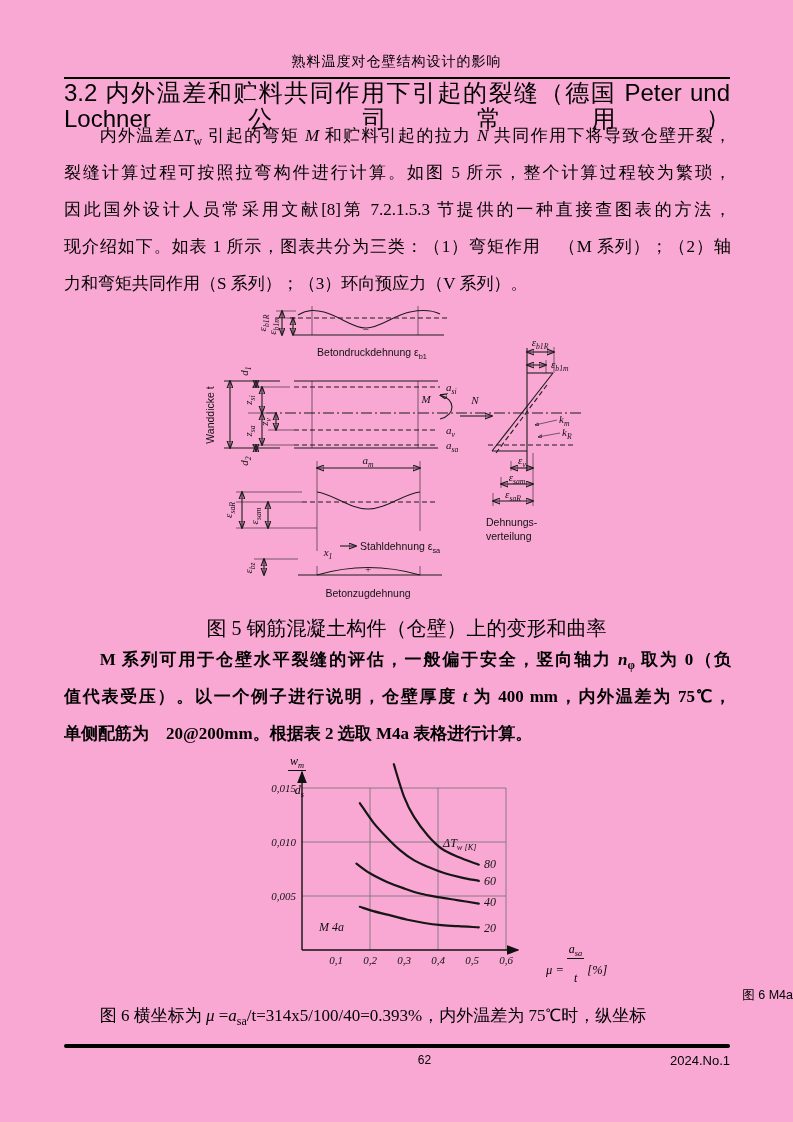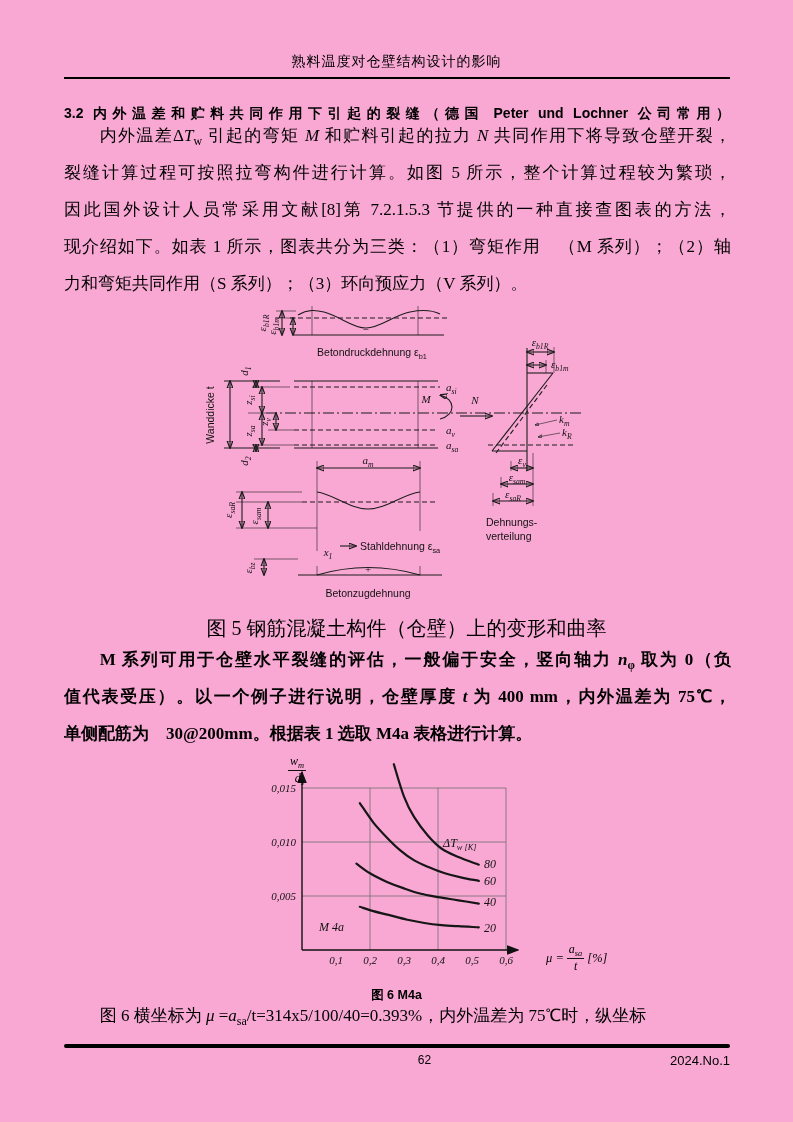--- a/index.html
+++ b/index.html
@@ -1,32 +1,32 @@
 <!DOCTYPE html>
 <html><head>
 <meta charset="utf-8">
 <style>
   html,body{margin:0;padding:0;background:#e8e8e8;}
   .page{position:relative;width:793px;height:1122px;background:#f9a8d4;margin:0 auto;overflow:hidden;
         font-family:"Liberation Serif",serif;color:#000;}
   .running-title{position:absolute;top:53px;left:0;width:100%;text-align:center;
         font-size:14px;letter-spacing:1px;}
   .head-rule{position:absolute;top:77px;left:64px;width:666px;height:2px;background:#000;}
-  .section-heading{position:absolute;top:100px;left:64px;width:666px;
-        font-family:"Liberation Sans",sans-serif;font-weight:bold;font-size:14px;line-height:26px;
+  .section-heading{position:absolute;top:80px;left:64px;width:666px;
+        font-family:"Liberation Sans",sans-serif;font-weight:normal;font-size:24px;line-height:26px;
         text-align:justify;text-align-last:justify;}
   .para{position:absolute;left:64px;width:667px;font-size:17px;line-height:37px;}
   .para .line{height:37px;text-align:justify;text-align-last:justify;overflow:hidden;}
   .para .line.last{text-align-last:auto;}
   .para .line.indent{text-indent:2.1em;}
   .para i{font-family:"Liberation Serif",serif;}
   sub{font-size:70%;}
   .fig-caption5{position:absolute;top:615px;left:10px;width:100%;text-align:center;font-size:20px;}
-  .fig-caption6{position:absolute;top:987px;left:0;width:100%;text-align:center;
-        font-family:"Liberation Sans",sans-serif;font-weight:bold;font-size:12.5px;}
+  .fig-caption6{position:absolute;top:987px;left:0;width:100%;text-align:right;
+        font-family:"Liberation Sans",sans-serif;font-weight:normal;font-size:12.5px;}
   .foot-rule{position:absolute;top:1044px;left:64px;width:666px;height:4px;background:#000;border-radius:2px;}
   .foot-page{position:absolute;top:1053px;left:0;width:100%;text-align:center;
         font-family:"Liberation Sans",sans-serif;font-size:12px;padding-left:28px;}
   .foot-issue{position:absolute;top:1053px;right:63px;font-family:"Liberation Sans",sans-serif;font-size:13px;}
   
   #fig5{position:absolute;left:190px;top:303px;width:420px;height:310px;}
   #fig5 svg{display:block;}
   #fig5 line,#fig5 path{stroke:#1c1c1c;stroke-width:1.1;fill:none;}
   #fig5 .thin{stroke-width:0.6;}
   #fig5 .dash{stroke-dasharray:5,3;}
@@ -38,21 +38,21 @@
   #fig6-svg{position:absolute;left:0;top:0;}
   #fig6-svg .grid{stroke:#6e6e6e;stroke-width:0.8;}
   #fig6-svg .axis{stroke:#111;stroke-width:1.4;}
   #fig6-svg .curve{fill:none;stroke:#161616;stroke-width:2.2;stroke-linecap:round;}
   #fig6-svg text{font-family:"Liberation Sans",sans-serif;fill:#111;}
   #fig6-svg text.m{font-style:italic;font-family:"Liberation Serif",serif;}
   #fig6-svg .tick{font-size:11px;}
   #fig6-svg .lbl{font-size:12px;}
   .frac{display:inline-block;text-align:center;font:italic 12px "Liberation Serif",serif;vertical-align:middle;}
   .frac .num{display:block;padding:0 2px;}
-  .frac .den{display:block;border-top:1px solid #111;padding:0 2px;}
+  .frac .den{display:block;border-top:1px solid #111;padding:12px 2px;}
   #fig6-ylabel{position:absolute;left:28px;top:2px;text-align:right;}
   #fig6-xlabel{position:absolute;left:286px;top:190px;font:italic 12.5px "Liberation Serif",serif;
         white-space:nowrap;display:flex;align-items:center;gap:3px;}
 </style>
 </head>
 <body>
 
 <div class="page">
 
   <div class="running-title">熟料温度对仓壁结构设计的影响</div>
@@ -196,21 +196,21 @@
         <text class="m" x="62" y="265" text-anchor="middle" transform="rotate(-90 62 265)">ε<tspan dy="3" font-size="70%">bz</tspan></text>
         <text x="178" y="294" text-anchor="middle">Betonzugdehnung</text>
       </g>
     </svg>
   </div>
   <div class="fig-caption5">图 5 钢筋混凝土构件（仓壁）上的变形和曲率</div>
 
   <div class="para" style="top:641px;font-weight:bold;">
     <div class="line indent">M 系列可用于仓壁水平裂缝的评估，一般偏于安全，竖向轴力 <i>n</i><sub>φ</sub> 取为 0（负</div>
     <div class="line">值代表受压）。以一个例子进行说明，仓壁厚度 <i>t</i> 为 400 mm，内外温差为 75℃，</div>
-    <div class="line last">单侧配筋为　30@200mm。根据表 1 选取 M4a 表格进行计算。</div>
+    <div class="line last">单侧配筋为　20@200mm。根据表 2 选取 M4a 表格进行计算。</div>
   </div>
 
   <div id="fig6">
     <svg id="fig6-svg" width="280" height="235" viewBox="0 0 280 235">
       <defs>
         <marker id="ah6" markerWidth="9" markerHeight="7" refX="8" refY="3.5" orient="auto">
           <path d="M0,0 L9,3.5 L0,7 Z" fill="#111" stroke="none"></path>
         </marker>
       </defs>
     <line x1="110" y1="198" x2="110" y2="36" class="grid"></line>

